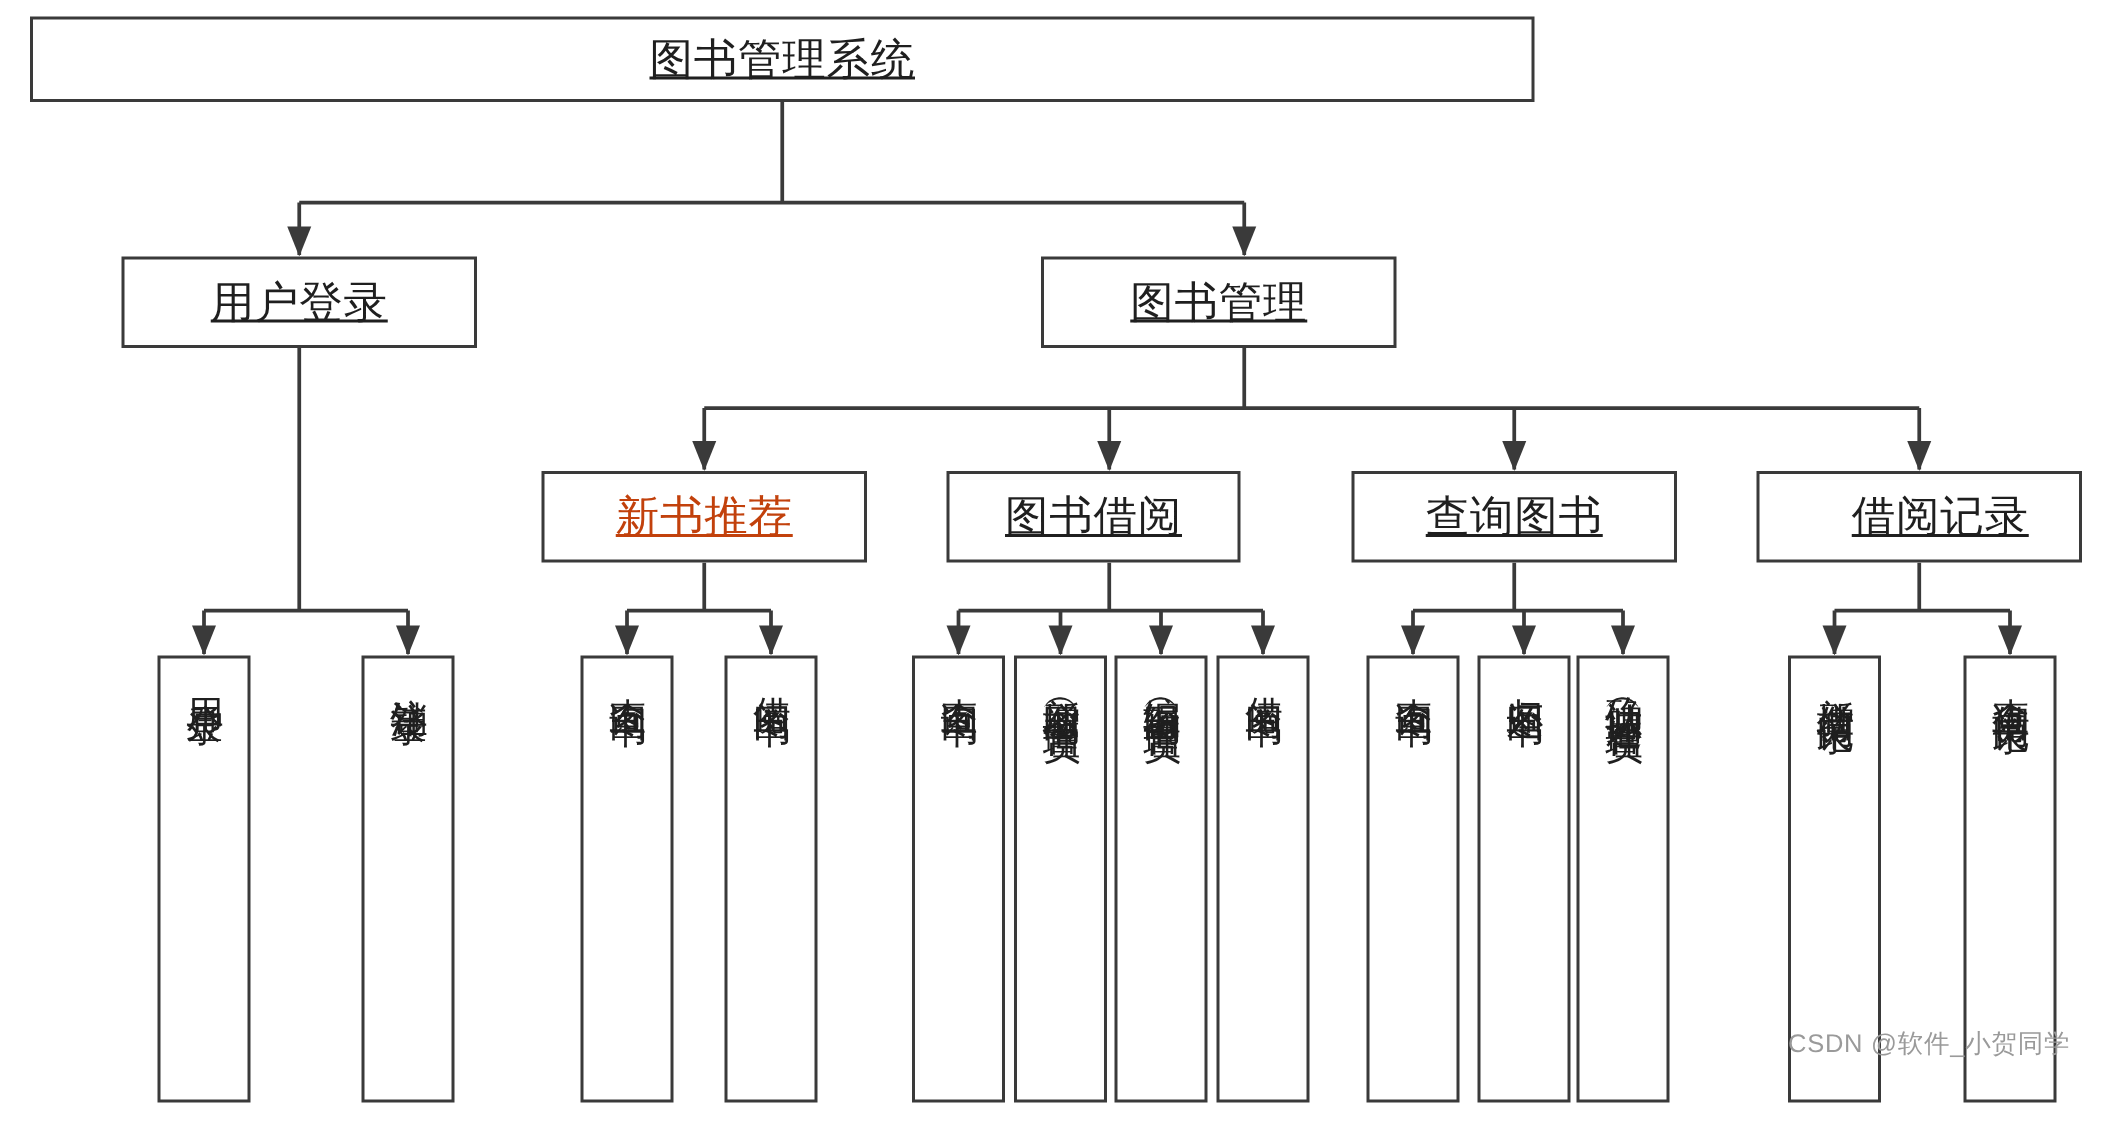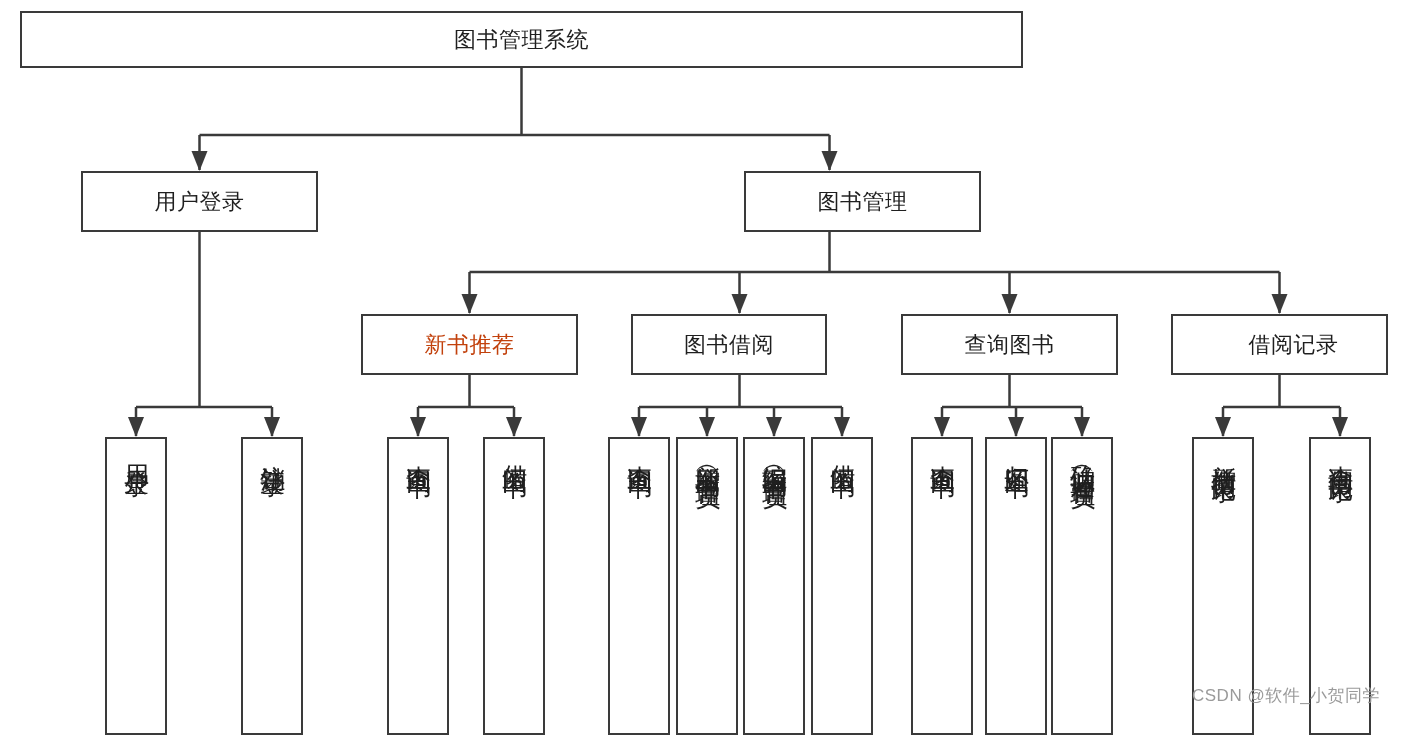--- a/index.html
+++ b/index.html
@@ -37,22 +37,23 @@
     color: #1f1f1f;
     text-align: center;
   }
   .node .label {
     display: block;
     line-height: 1.14;
     letter-spacing: 0.5px;
   }
   
   .node.h .label {
-    font-size: 22px;
+    font-size: 29px;
     white-space: nowrap;
+    text-decoration: underline;
   }
   
   .node.v {
     align-items: flex-start;
     justify-content: center;
     padding-top: 6px;
   }
   .node.v .label {
     writing-mode: vertical-rl;
     text-orientation: upright;
@@ -135,21 +136,21 @@
       <polygon points="1332,417 1348,417 1340,437" fill="#3a3a3a"></polygon>
     </svg>
 
   <div id="nodes">
       <div class="node h" style="left: 20px; top: 11px; width: 1003px; height: 57px; border-color: rgb(58, 58, 58); background: rgb(255, 255, 255);">
         <span class="label" style="color: rgb(31, 31, 31);">图书管理系统</span>
       </div>
       <div class="node h" style="left: 81px; top: 171px; width: 237px; height: 61px; border-color: rgb(58, 58, 58); background: rgb(255, 255, 255);">
         <span class="label" style="color: rgb(31, 31, 31);">用户登录</span>
       </div>
-      <div class="node h" style="left: 744px; top: 171px; width: 237px; height: 61px; border-color: rgb(58, 58, 58); background: rgb(255, 255, 255);">
+      <div class="node h" style="left: 694px; top: 171px; width: 237px; height: 61px; border-color: rgb(58, 58, 58); background: rgb(255, 255, 255);">
         <span class="label" style="color: rgb(31, 31, 31);">图书管理</span>
       </div>
       <div class="node h" style="left: 361px; top: 314px; width: 217px; height: 61px; border-color: rgb(58, 58, 58); background: rgb(255, 255, 255);">
         <span class="label" style="color: #c2410c;">新书推荐</span>
       </div>
       <div class="node h" style="left: 631px; top: 314px; width: 196px; height: 61px; border-color: rgb(58, 58, 58); background: rgb(255, 255, 255);">
         <span class="label" style="color: rgb(31, 31, 31);">图书借阅</span>
       </div>
       <div class="node h" style="left: 901px; top: 314px; width: 217px; height: 61px; border-color: rgb(58, 58, 58); background: rgb(255, 255, 255);">
         <span class="label" style="color: rgb(31, 31, 31);">查询图书</span>

